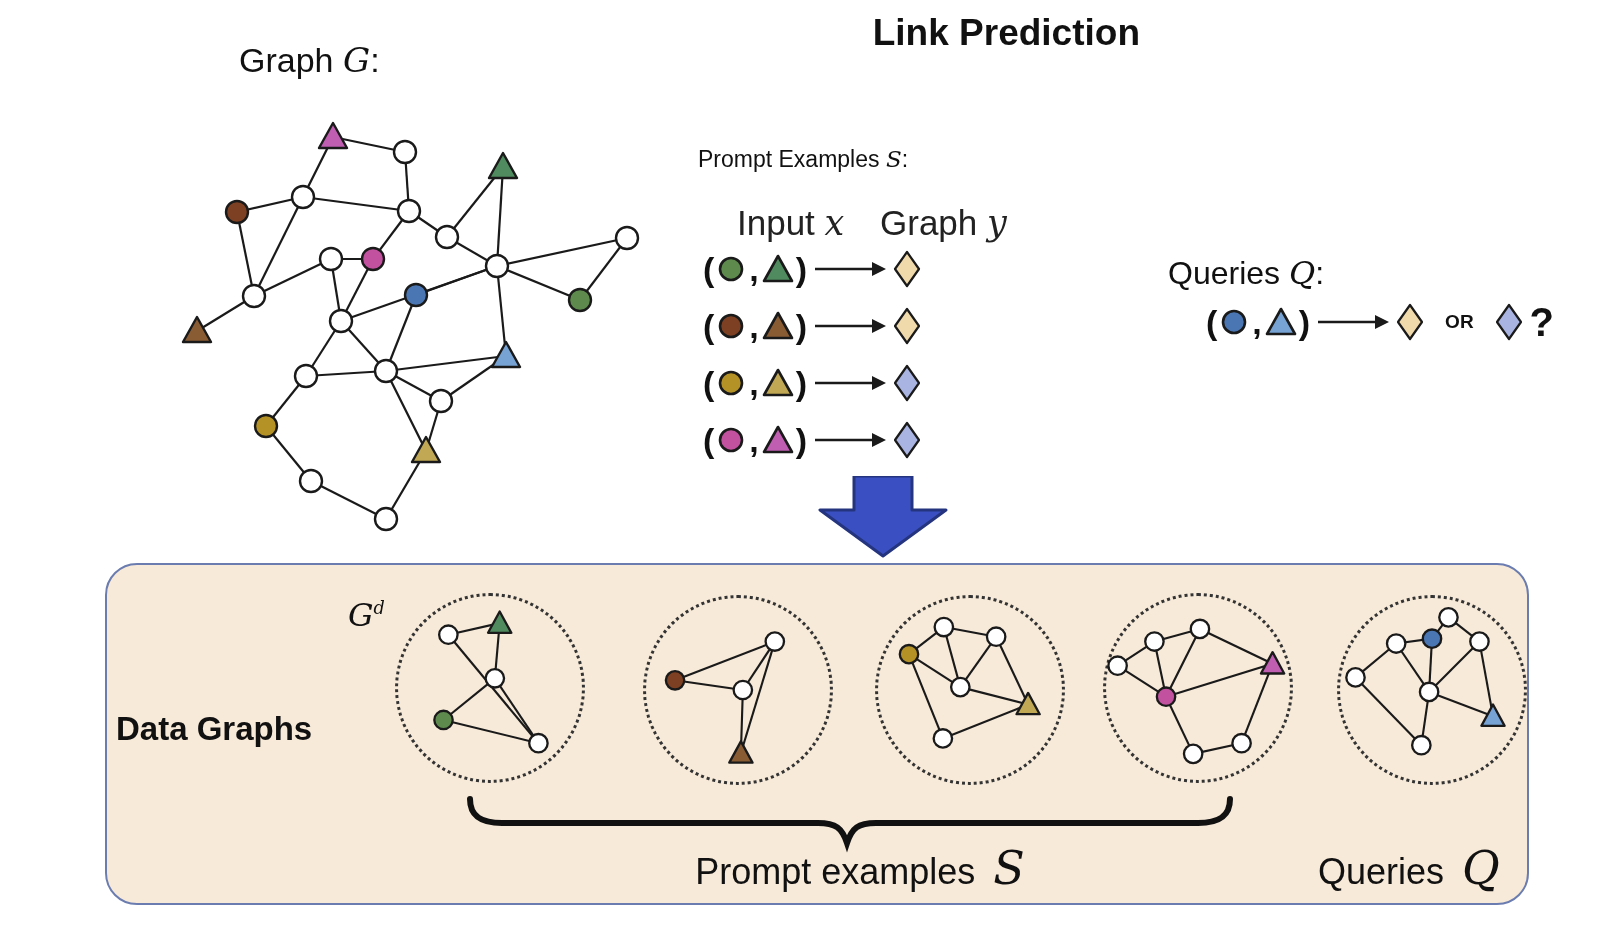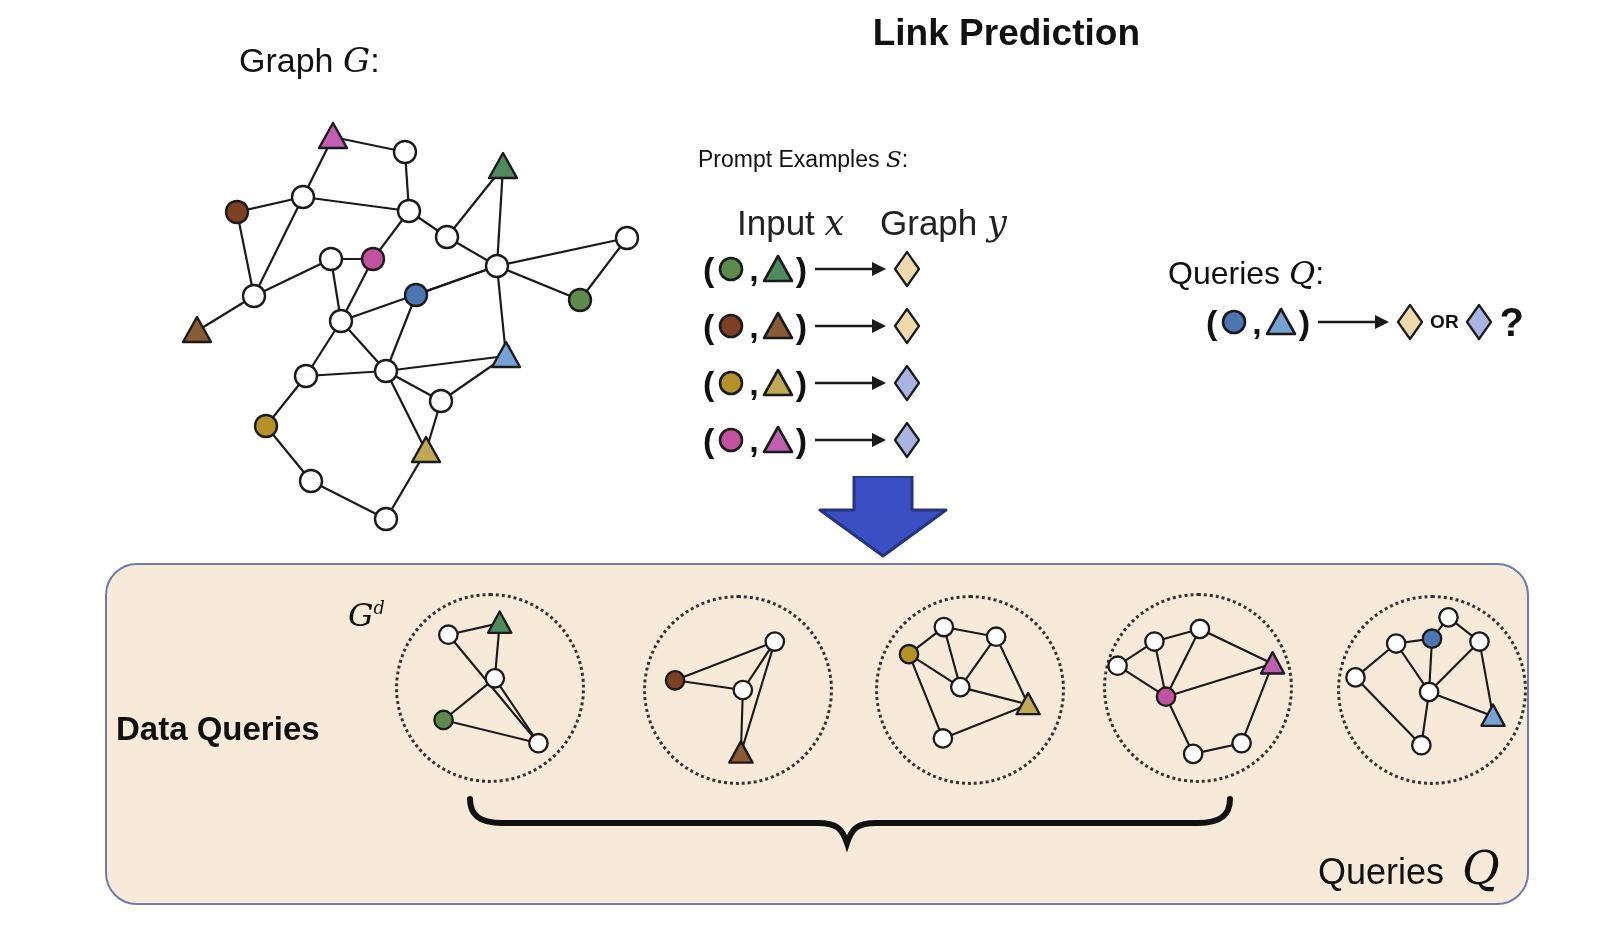--- a/index.html
+++ b/index.html
@@ -16,21 +16,21 @@
   .io-header { font-size:35px; color:#222;text-align:center; }
   #input-header { left:737px; top:203px; }
   #label-header { left:880px; top:203px; }
 
   .queries-heading { left:1168px; top:238px; font-size:32px;margin-top:16px; }
 
   .example-row { position:absolute; left:703px; height:44px; display:flex; align-items:center; }
   .query-row { position:absolute; left:1206px; top:298px; height:48px; display:flex; align-items:center; }
   .paren { font-size:34px; font-weight:700; line-height:1; }
   .comma { font-size:34px; font-weight:700; line-height:1; margin:0 1px; }
-  .or-label { font-size:19px; font-weight:700; margin:0 4px; }
+  .or-label { font-size:19px; font-weight:700; margin:0 19px; }
   .q-mark { font-size:40px; font-weight:700; margin-left:5px; line-height:1; }
   .shape-icon { display:block; margin:0 2px; }
   .arrow-icon { margin:0 4px 0 6px; }
 
   .panel { left:105px; top:563px; width:1424px; height:342px; border-radius:32px; }
 
   .mini-circle { position:absolute; width:190px; height:190px; border:3px dotted #333; border-radius:50%; display:flex; align-items:center; justify-content:center; background:transparent; }
 
   .gd-label { left:348px; top:596px; font-size:32px; }
   .gd-label sup { font-size:0.55em; }
@@ -237,21 +237,21 @@
   <svg class="abs" style="left:818px;top:476px;" width="130" height="82" viewBox="0 0 130 82">
     <polygon id="down-arrow-poly" points="36,0 94,0 94,34 128,34 65,80 2,34 36,34" stroke-width="3" stroke-linejoin="round" fill="#3a50c2" stroke="#25347f"></polygon>
   </svg>
 
   <div id="panel" class="abs panel" style="background: rgb(248, 234, 217); border: 2px solid rgb(107, 125, 176);"></div>
 
   <div class="abs gd-label mathcal">
     <span>G</span><sup>d</sup>
   </div>
 
-  <div class="abs data-graphs-label">Data Queries</div>
+  <div class="abs data-graphs-label">Data Graphs</div>
 
   <div class="mini-circle" style="left:395px;top:593px;">
     <svg id="mini-0" width="184" height="184" viewBox="0 0 190 190">
         <line x1="52" y1="40" x2="105" y2="28" stroke="#1a1a1a" stroke-width="2.2"></line>
         <line x1="105" y1="28" x2="100" y2="85" stroke="#1a1a1a" stroke-width="2.2"></line>
         <line x1="100" y1="85" x2="47" y2="128" stroke="#1a1a1a" stroke-width="2.2"></line>
         <line x1="100" y1="85" x2="145" y2="152" stroke="#1a1a1a" stroke-width="2.2"></line>
         <line x1="47" y1="128" x2="145" y2="152" stroke="#1a1a1a" stroke-width="2.2"></line>
         <line x1="52" y1="40" x2="145" y2="152" stroke="#1a1a1a" stroke-width="2.2"></line>
         <circle cx="52" cy="40" r="9.5" fill="#ffffff" stroke="#1a1a1a" stroke-width="2.4"></circle>
@@ -335,18 +335,22 @@
         <circle cx="92" cy="97" r="9.5" fill="#ffffff" stroke="#1a1a1a" stroke-width="2.4"></circle>
         <polygon points="158,110 170,132 146,132" fill="#77a3d4" stroke="#1a1a1a" stroke-width="2.4" stroke-linejoin="round"></polygon>
         <circle cx="84" cy="152" r="9.5" fill="#ffffff" stroke="#1a1a1a" stroke-width="2.4"></circle>
       </svg>
   </div>
 
   <svg class="abs" style="left:430px;top:795px;" width="840" height="58" viewBox="0 0 840 58">
     <path d="M 40 4 C 40 22, 52 28, 72 28 L 388 28 C 406 28, 412 33, 417 48 C 422 33, 428 28, 446 28 L 768 28 C 788 28, 800 22, 800 4" fill="none" stroke="#111" stroke-width="6" stroke-linecap="round"></path>
   </svg>
 
+  <div class="abs prompt-ex-label">
+    <span>Prompt examples</span>
+    <span class="mathcal sym">S</span>
+  </div>
   <div class="abs queries-bottom-label">
     <span>Queries</span>
     <span class="mathcal sym">Q</span>
   </div>
 
 </div>
 
 </body></html>

